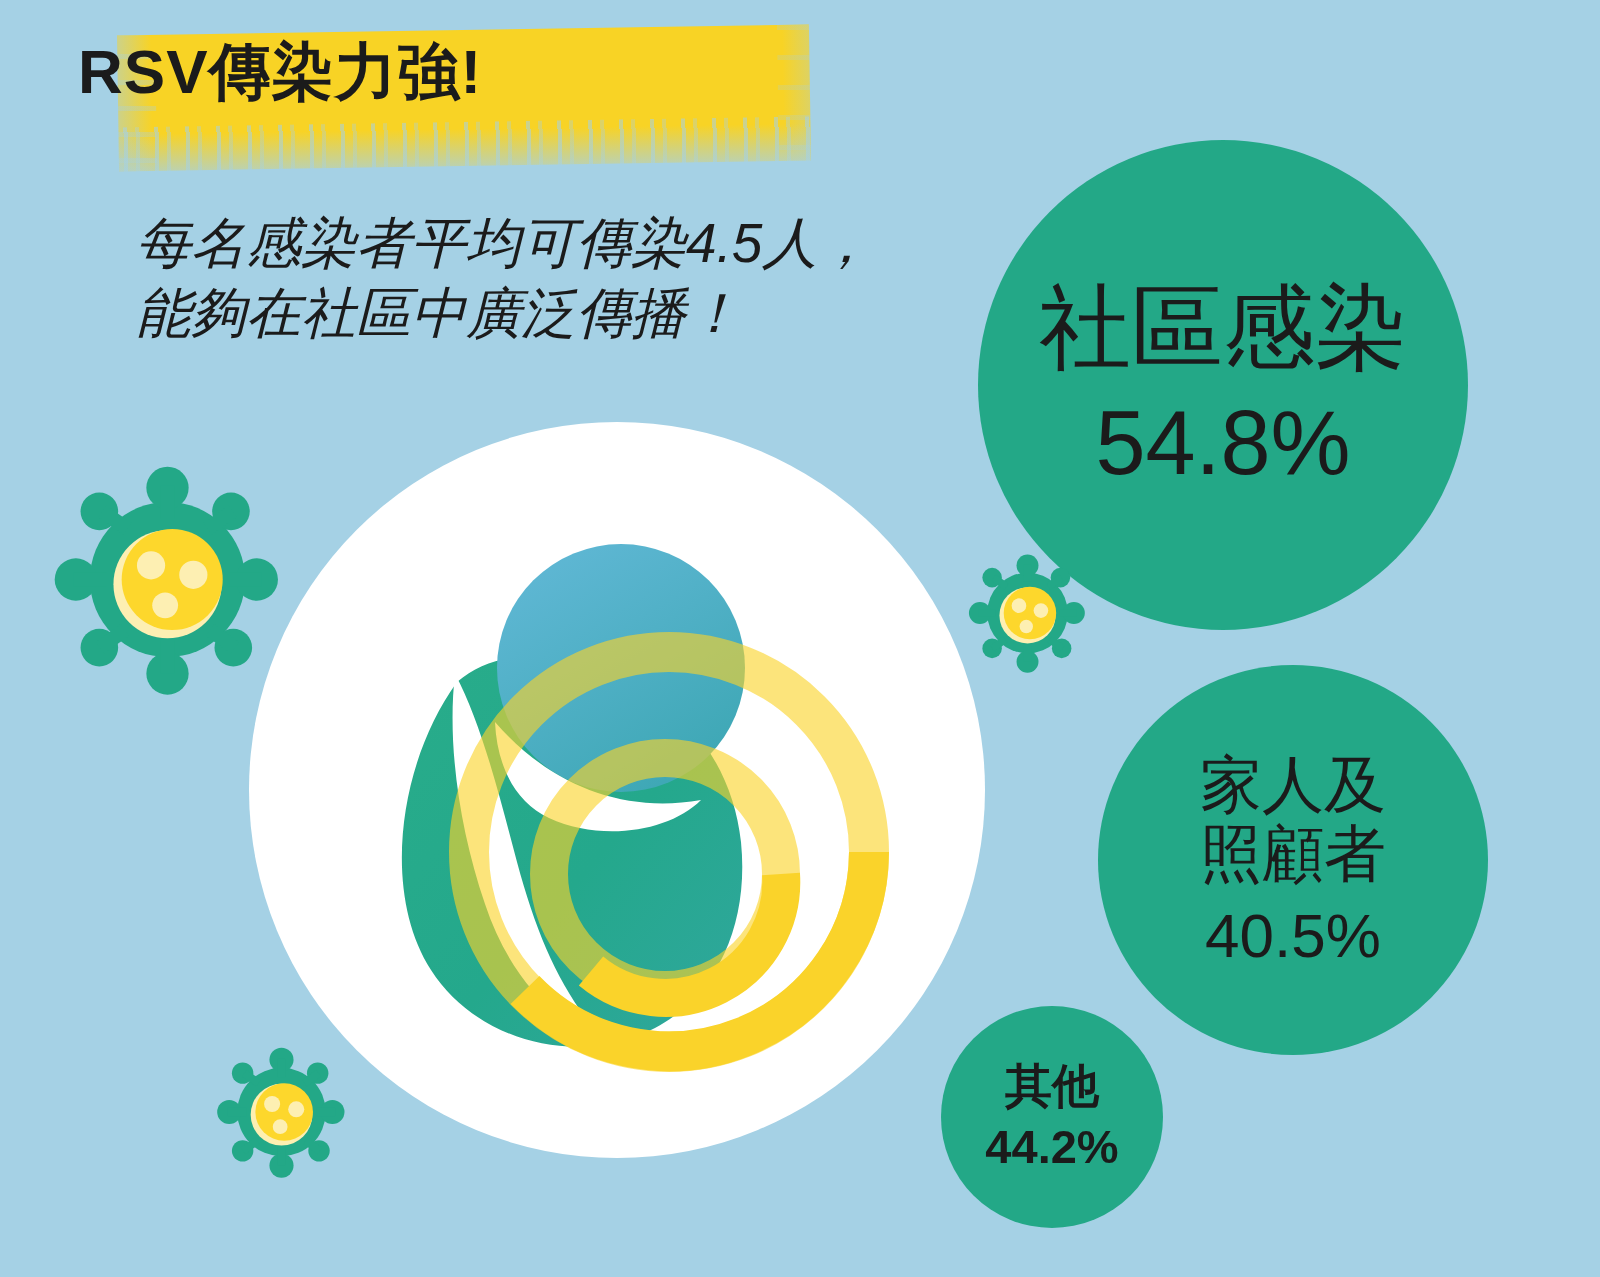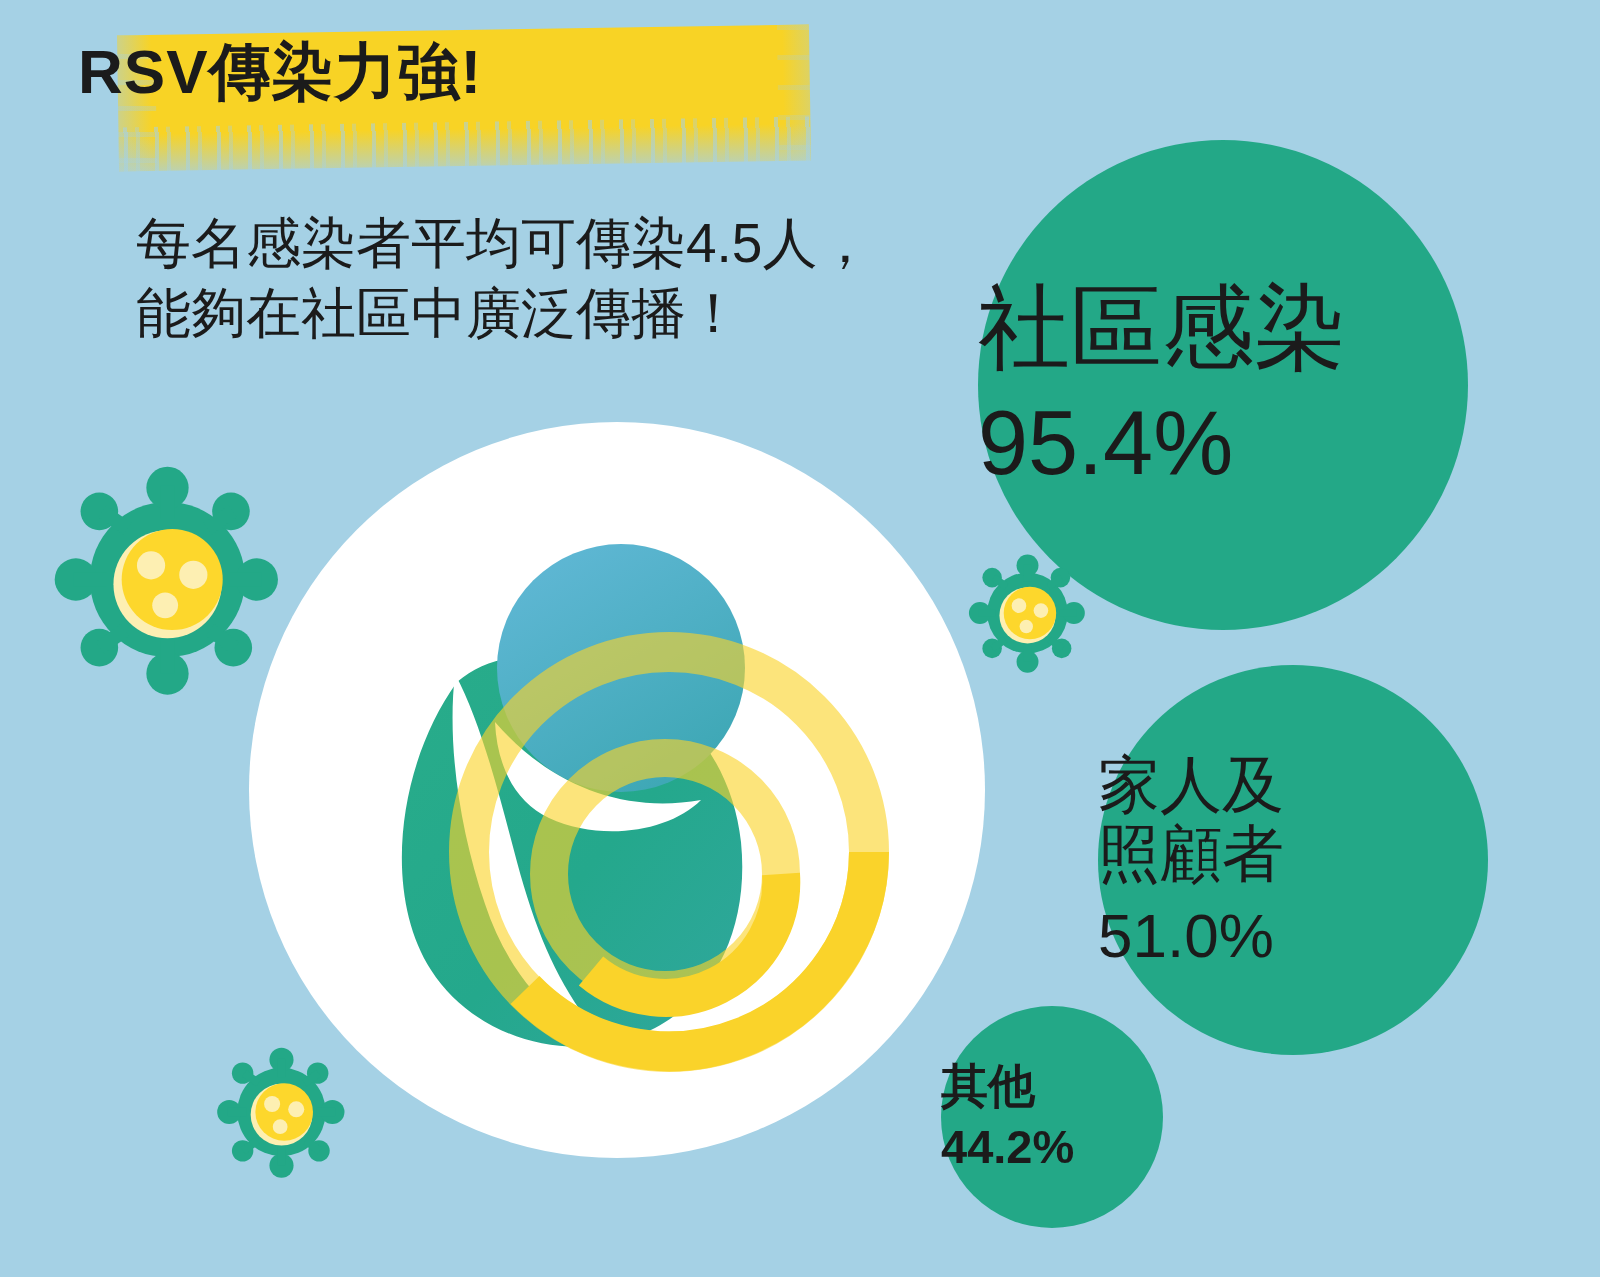--- a/index.html
+++ b/index.html
@@ -91,20 +91,21 @@
   
   #body-copy {
     position: absolute;
     left: 136px;
     top: 208px;
     width: 900px;
     font-size: 55px;
     line-height: 1.28;
     color: #1b1b1b;
     white-space: pre-line;
+    font-style: italic;
   }
 
   
   #logo-disc {
     position: absolute;
     left: 249px;
     top: 422px;
     width: 736px;
     height: 736px;
     border-radius: 50%;
@@ -119,21 +120,21 @@
   }
 
   
   .bubble {
     position: absolute;
     border-radius: 50%;
     background: #23a887;
     color: #1b1b1b;
     display: flex;
     flex-direction: column;
-    align-items: flex-start;
+    align-items: center;
     justify-content: center;
     text-align: center;
     line-height: 1.12;
   }
   #bubble-community {
     left: 978px;
     top: 140px;
     width: 490px;
     height: 490px;
   }
@@ -222,27 +223,27 @@
         <circle cx="416" cy="452" r="116" fill="none" stroke="#fad32a" stroke-width="38" opacity="0.62"></circle>
 
         <path d="M 620 430 A 200 200 0 0 1 276 568" fill="none" stroke="#fad32a" stroke-width="40"></path>
         <path d="M 532 452 A 116 116 0 0 1 342 549" fill="none" stroke="#fad32a" stroke-width="38"></path>
       </g>
     </svg>
   </div>
 
   <div class="bubble" id="bubble-community">
     <div class="bubble-label">社區感染</div>
-    <div class="bubble-value">95.4%</div>
+    <div class="bubble-value">54.8%</div>
   </div>
 
   <div class="bubble" id="bubble-family">
     <div class="bubble-label">家人及
 照顧者</div>
-    <div class="bubble-value">51.0%</div>
+    <div class="bubble-value">40.5%</div>
   </div>
 
   <div class="bubble" id="bubble-other">
     <div class="bubble-label">其他</div>
     <div class="bubble-value">44.2%</div>
   </div>
 
   <svg class="virus-icon" id="virus-left" viewBox="0 0 100 100">
     <g fill="#23a887">
       <circle cx="50" cy="50" r="33"></circle>

